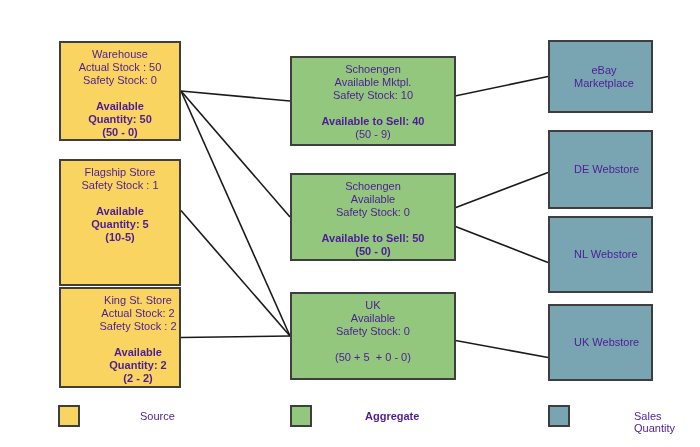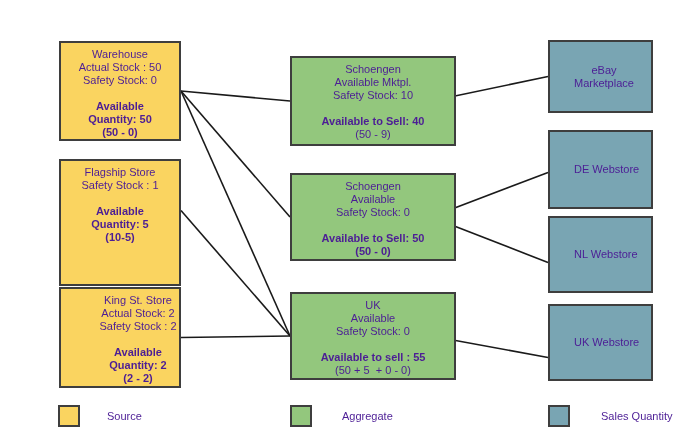--- a/index.html
+++ b/index.html
@@ -29,23 +29,23 @@
   .spacer { height:13px; }
   .b { font-weight:bold; }
   .calc { white-space:pre-wrap; }
   .legend-swatch {
     position:absolute; top:405px; width:22px; height:22px;
     border:2px solid #3e3e3e; box-sizing:border-box;
   }
   #sw-source { left:58px; }
   #sw-aggregate { left:290px; }
   #sw-channel { left:548px; }
-  .legend-label { position:absolute; top:410px; font-size:11px; }
+  .legend-label { position:absolute; top:410px; font-size:11px;margin-left:33px; }
   #lb-source { left:107px; }
-  #lb-aggregate { left:342px; }
+  #lb-aggregate { left:332px;font-weight:bold; }
   #lb-channel { left:601px; }
 </style>
 </head>
 <body>
 
 <div class="canvas">
 
   <svg id="edges">
       <line x1="181" y1="91" x2="290" y2="101" stroke="#1A1A1A" stroke-width="1.6"></line>
       <line x1="181" y1="91" x2="290" y2="217" stroke="#1A1A1A" stroke-width="1.6"></line>
@@ -103,21 +103,20 @@
     <div class="spacer"></div>
     <div class="b">Available to Sell: 50</div>
     <div class="calc b">(50 - 0)</div>
   </div>
 
   <div class="node agg" id="agg-uk" style="background: rgb(147, 199, 125);">
     <div>UK</div>
     <div>Available</div>
     <div>Safety Stock: 0</div>
     <div class="spacer"></div>
-    <div class="b">Available to sell : 55</div>
     <div class="calc">(50 + 5  + 0 - 0)</div>
   </div>
 
   <div class="node chan" id="chan-ebay" style="background: rgb(121, 165, 179);">
     <div>eBay
 Marketplace</div>
   </div>
   <div class="node chan" id="chan-de" style="background: rgb(121, 165, 179);">
     <div>DE Webstore</div>
   </div>

